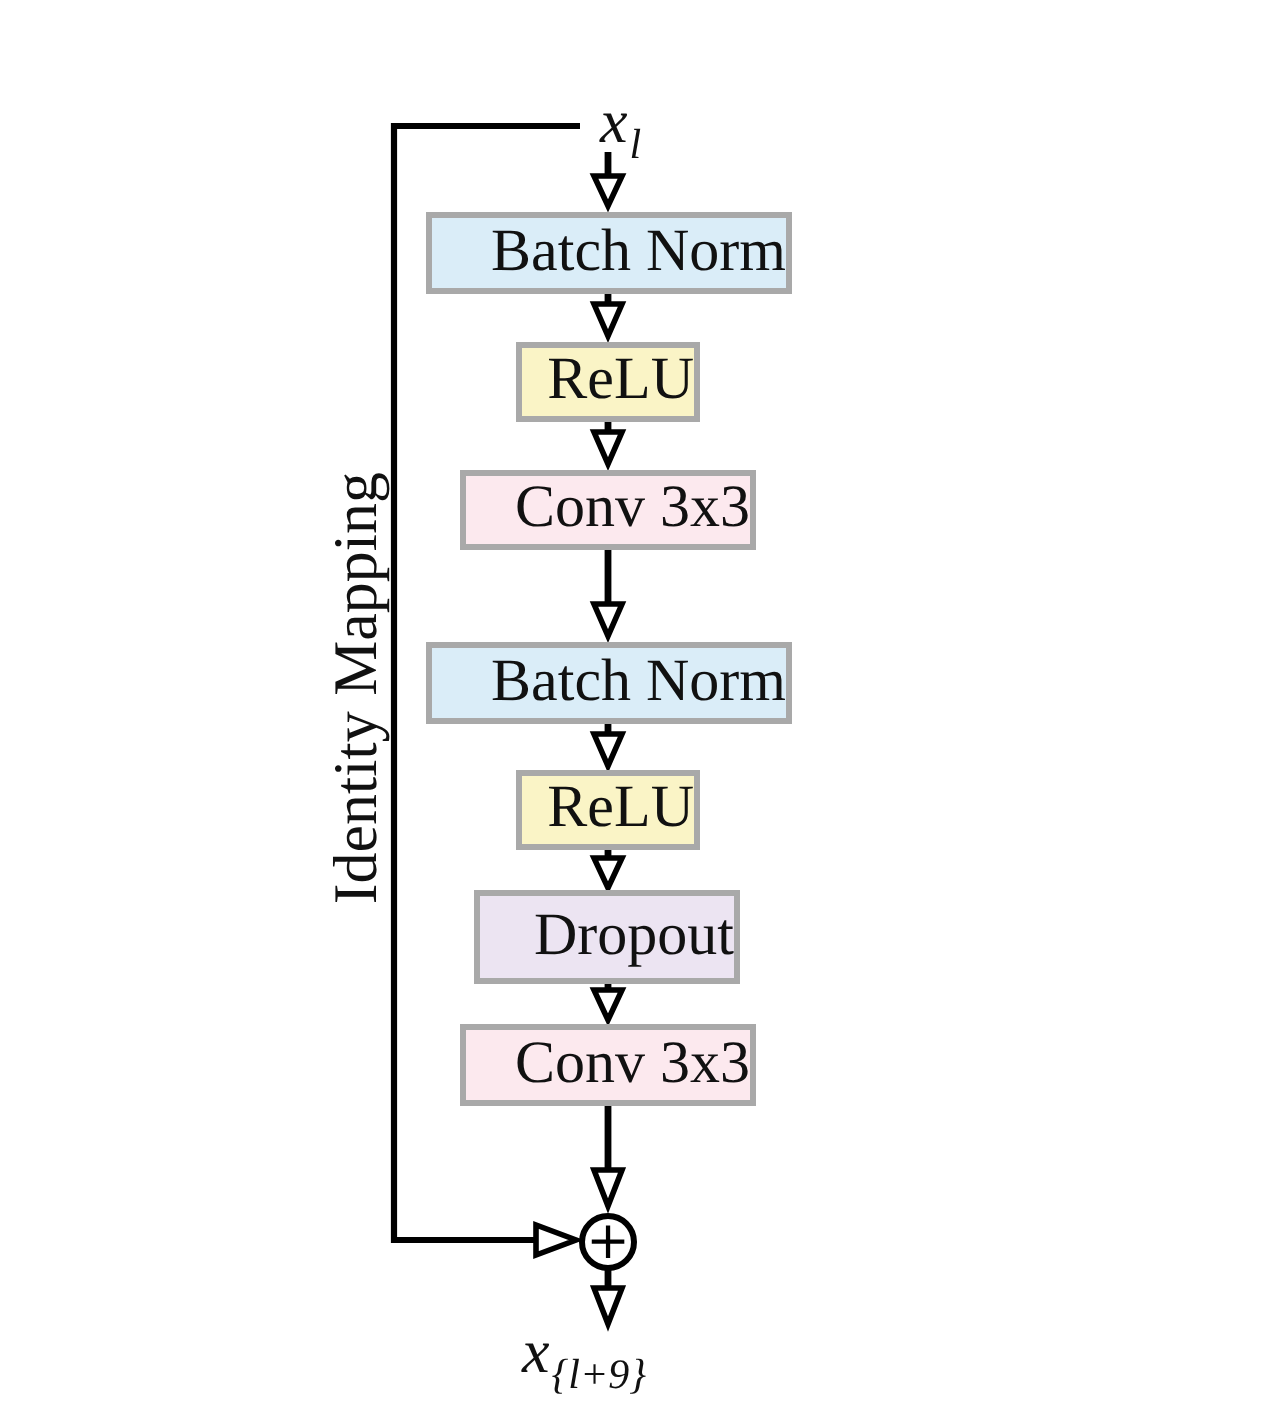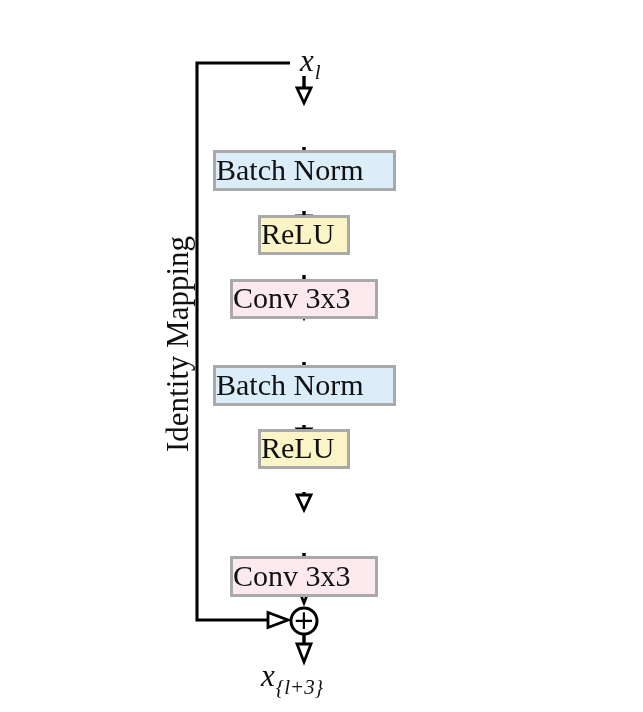--- a/index.html
+++ b/index.html
@@ -21,22 +21,21 @@
   .thin   { stroke: currentColor; stroke-width: 3.1; fill: none; }
   .head   { fill: #ffffff; stroke: currentColor; stroke-width: 2.8; stroke-linejoin: miter; }
   .circle { fill: #ffffff; stroke: currentColor; stroke-width: 3; }
   .plus   { font: 26px "DejaVu Sans", sans-serif; text-anchor: middle; fill: currentColor; }
   .node {
     position: absolute;
     box-sizing: border-box;
     border: 3px solid #a9a9a9;
     display: flex;
     align-items: center;
-    justify-content: flex-start;
-    margin-top: 44px;
+    justify-content: flex-end;
   }
   .node-label {
     font-size: 30px;
     line-height: 1;
     color: #111111;
     white-space: nowrap;
     transform: translateY(-1px);
   }
   .identity-label {
     position: absolute;
@@ -140,22 +139,25 @@
   </div>
 
   <div class="node" style="left: 213px; top: 321px; width: 183px; height: 41px; background-color: rgb(218, 237, 248); border-color: rgb(169, 169, 169);">
     <span class="node-label">Batch Norm</span>
   </div>
 
   <div class="node" style="left: 258px; top: 385px; width: 92px; height: 40px; background-color: rgb(250, 244, 198); border-color: rgb(169, 169, 169);">
     <span class="node-label">ReLU</span>
   </div>
 
+  <div class="node" style="left: 237px; top: 445px; width: 133px; height: 47px; background-color: rgb(236, 228, 242); border-color: rgb(169, 169, 169);">
+    <span class="node-label">Dropout</span>
+  </div>
 
   <div class="node" style="left: 230px; top: 512px; width: 148px; height: 41px; background-color: rgb(252, 233, 238); border-color: rgb(169, 169, 169);">
     <span class="node-label">Conv 3x3</span>
   </div>
 
   <div class="io-label" style="left:261px; top:660px">
-    <span class="math-base">x</span><span class="math-sub">{l+3}</span>
+    <span class="math-base">x</span><span class="math-sub">{l+9}</span>
   </div>
 
 </div>
 
 </body></html>

